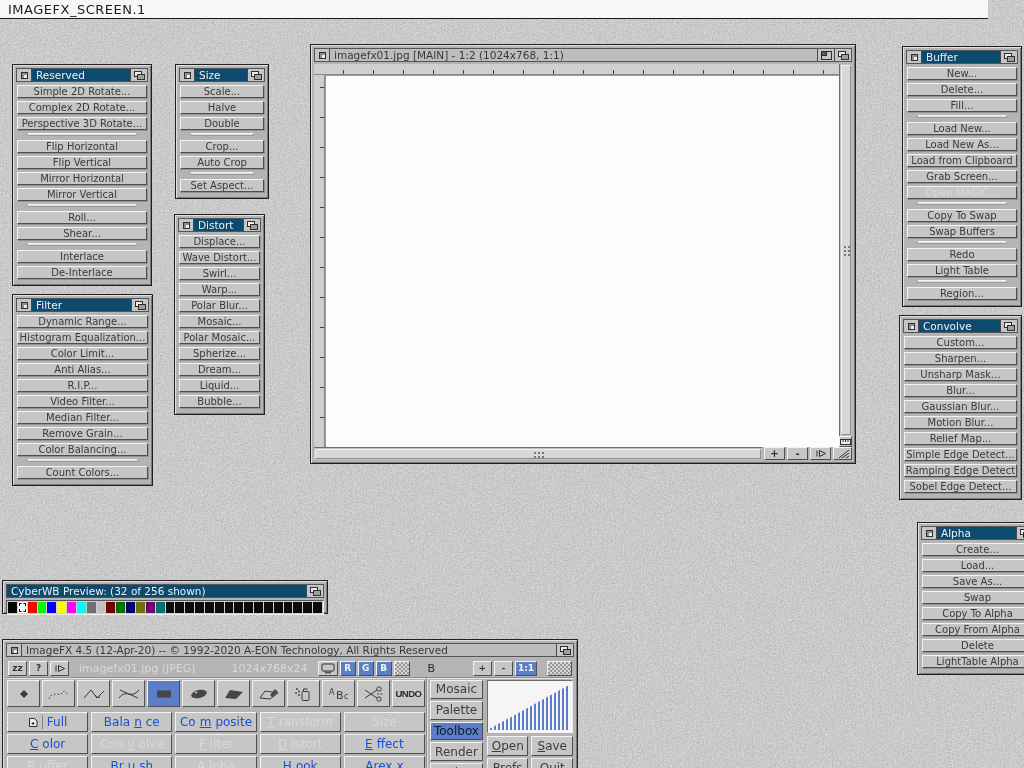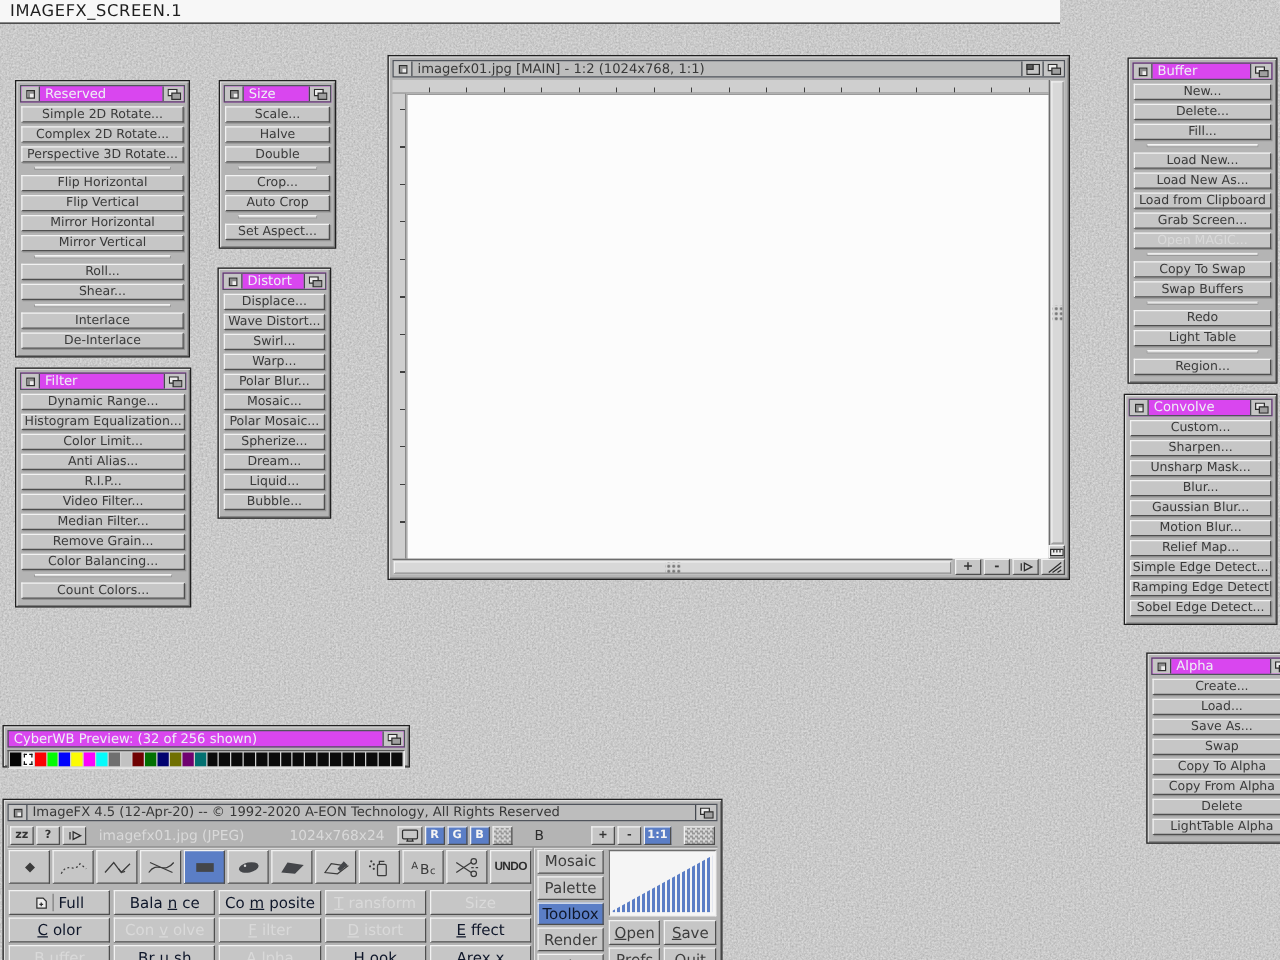--- a/index.html
+++ b/index.html
@@ -2,29 +2,29 @@
 <html><head>
 <meta charset="utf-8">
 <style>
   * { margin:0; padding:0; box-sizing:border-box; }
   html,body { width:1024px; height:768px; overflow:hidden; }
   body { font-family:"DejaVu Sans","Liberation Sans",sans-serif; background:#9b9b9b; position:relative; }
   #screen { position:absolute; inset:0; width:1024px; height:768px; }
   .bgtex { position:absolute; left:0; top:0; z-index:0; }
 
   
-  .screenbar { position:absolute; left:0; top:0; width:848px; height:19px; background:#f7f7f7;
+  .screenbar { position:absolute; left:0; top:0; width:988px; height:19px; background:#f7f7f7;
     border-bottom:1px solid #1a1a1a; z-index:5; display:flex; align-items:center; }
   .screenbar .stitle { font-size:13px; color:#1e1e1e; padding-left:8px; letter-spacing:0.5px; }
 
   
   .win { position:absolute; background:#b4b4b4; border:1px solid #202020; padding:3px; z-index:2;
     box-shadow: inset 1px 1px 0 #e0e0e0, inset -1px -1px 0 #7a7a7a; }
   .tbar { display:flex; align-items:stretch; height:14px; border:1px solid #50545c; margin-bottom:2px; overflow:hidden; }
-  .bluebar { background:#d946ef; }
+  .bluebar { background:#0c4a6e; }
   .graybar { background:#bdbdbd; }
   .ttext { flex:1; font-size:10.5px; line-height:12px; padding:0 4px; white-space:nowrap; overflow:hidden; }
   .bluebar .ttext { color:#eef0f5; }
   .graybar .ttext { color:#383838; }
   .gclose { width:15px; background:#c5c5c5; border-right:1px solid #44484f; display:flex; align-items:center; justify-content:center; flex:0 0 auto; cursor:pointer; }
   .closebox { width:7px; height:7px; border:1px solid #2e2e2e; background:#ededed; box-shadow:inset 2px 2px 0 #8d8d8d; }
   .gdepth,.gzoom { width:17px; background:#c5c5c5; border-left:1px solid #44484f; display:flex; align-items:center; justify-content:center; flex:0 0 auto; cursor:pointer; }
 
   
   .plist { padding:1px 1px 0; }
@@ -83,21 +83,21 @@
   .bflag { font-size:11px; color:#2c2c2c; margin-left:16px; }
   .midrow { display:flex; height:104px; }
   .leftcol { flex:1; padding:2px 1px 0 1px; }
   .toolsrow { display:flex; gap:2px; height:28px; }
   .toolbtn { width:33px; height:27px; background:#c6c6c6; border:1px solid; border-color:#f2f2f2 #4e4e4e #4e4e4e #f2f2f2;
     display:flex; align-items:center; justify-content:center; cursor:pointer; padding:0; }
   .toolbtn.sel { background:#5b7ec6; }
   .undotxt { font-size:9.5px; font-weight:bold; color:#2e2e2e; letter-spacing:-0.5px; }
   .cmdgrid { display:grid; grid-template-columns:repeat(5,1fr); gap:2px 3px; margin-top:4px; }
   .cbtn { height:20px; background:#c6c6c6; border:1px solid; border-color:#f2f2f2 #4e4e4e #4e4e4e #f2f2f2;
-    font-size:12px; color:#0f172a; display:flex; align-items:center; justify-content:center; gap:4px; cursor:pointer;
+    font-size:12px; color:#1d4ed8; display:flex; align-items:center; justify-content:center; gap:4px; cursor:pointer;
     white-space:nowrap; overflow:hidden; font-family:inherit; }
   .cbtn u { text-underline-offset:1px; }
   .fullicon { display:flex; align-items:center; gap:3px; border-right:1px solid #7e7e7e; padding-right:4px; height:14px; }
   .sidecol { width:78px; display:flex; flex-direction:column; gap:2px; padding:2px 2px 0 3px;
     border-left:1px solid #8d8d8d; box-shadow:inset 1px 0 0 #e4e4e4; }
   .sidebtn { height:19px; background:#c6c6c6; border:1px solid; border-color:#f2f2f2 #4e4e4e #4e4e4e #f2f2f2;
     font-size:12px; color:#3d3d3d; display:flex; align-items:center; justify-content:center; cursor:pointer; font-family:inherit; }
   .sidebtn.sel { background:#5b7ec6; color:#0f172a; }
   .rightcol { width:120px; padding:2px 1px 0 2px; display:flex; flex-direction:column; }
   .gradpanel { height:53px; background:#f5f5f5; border:1px solid; border-color:#6d6d6d #f0f0f0 #f0f0f0 #6d6d6d; position:relative; overflow:hidden; }

